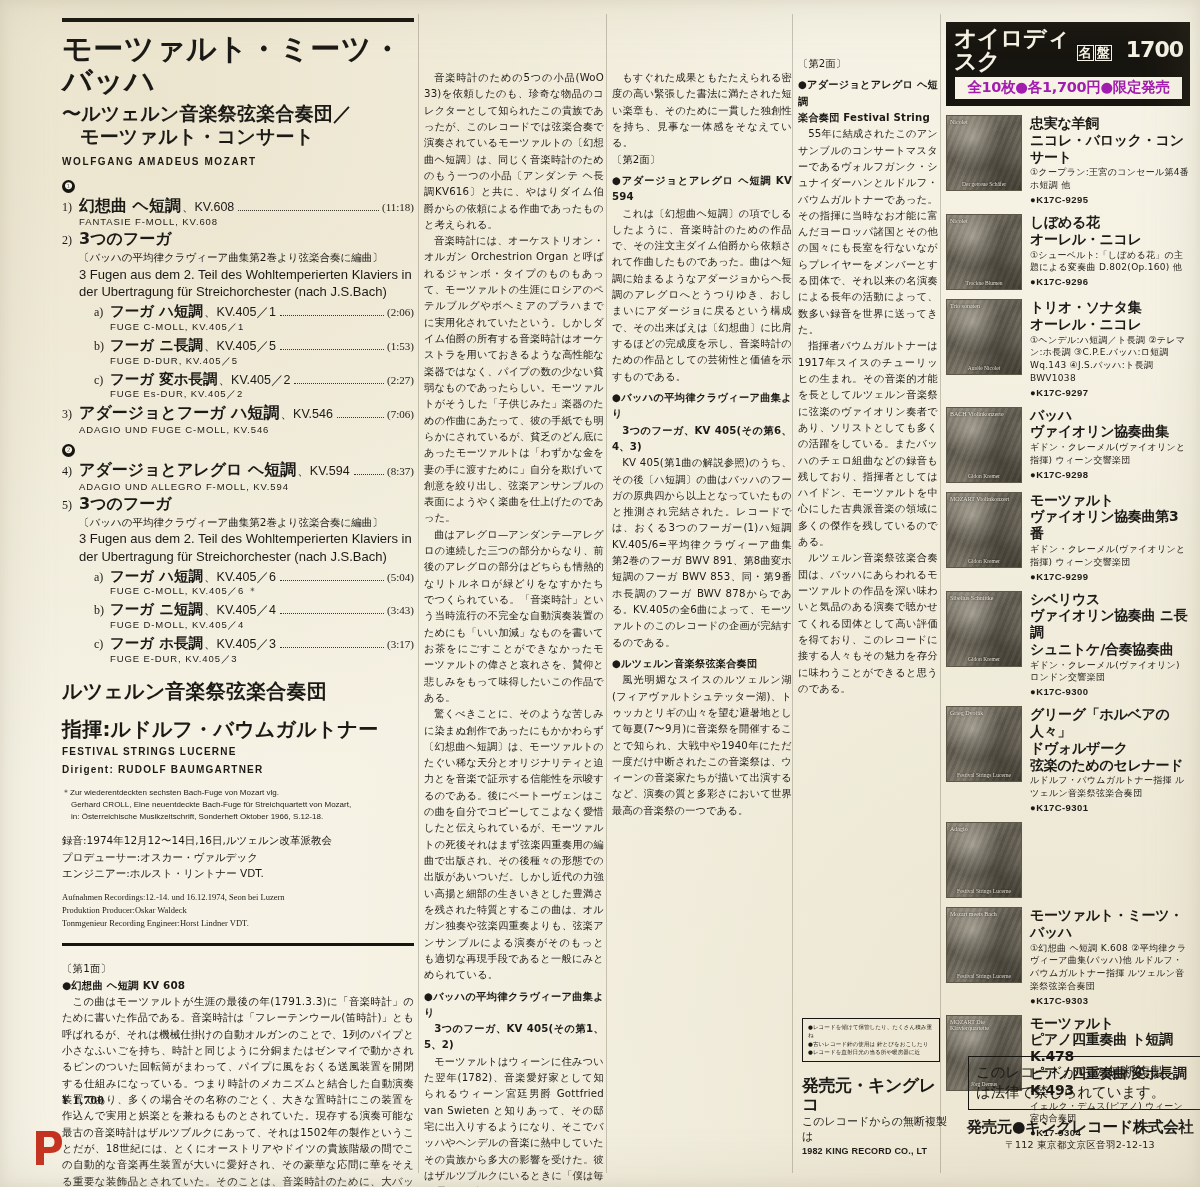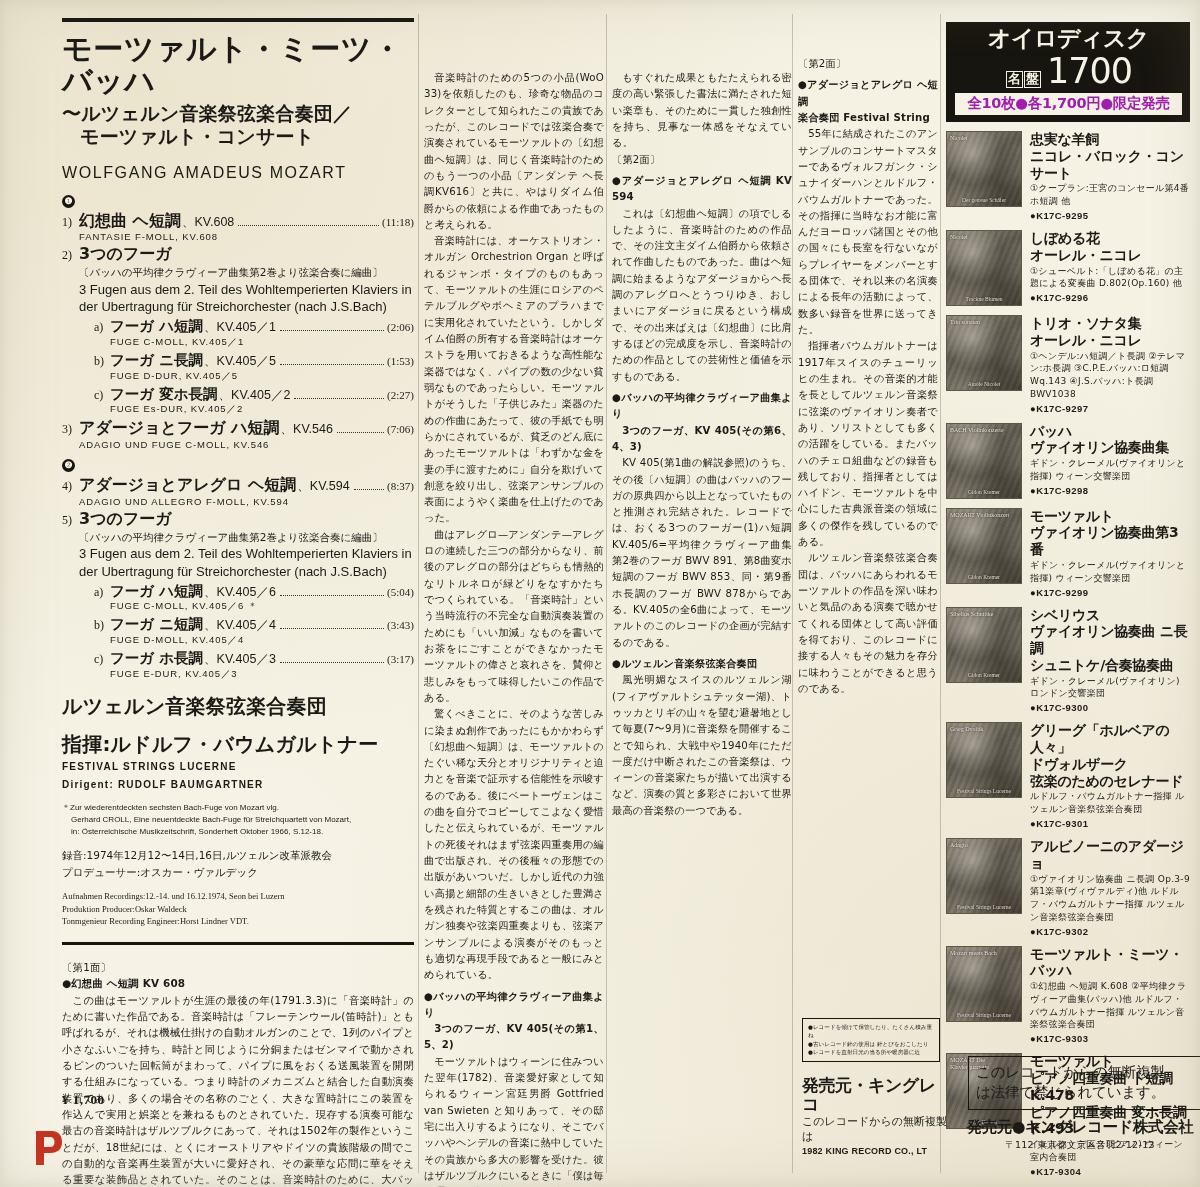--- a/index.html
+++ b/index.html
@@ -34,21 +34,21 @@
 
   
   .rule-thick{height:4px;background:#17150f;margin-bottom:11px;}
   .rule-med{height:3px;background:#17150f;}
   h1.main-title{
     font-family:"DejaVu Sans","Liberation Sans",sans-serif;
     font-size:30px;font-weight:700;letter-spacing:.5px;
     margin:0 0 4px 0;line-height:1.08;}
   .sub-title{font-size:19px;font-weight:700;line-height:1.18;margin:0 0 1px 0;letter-spacing:.2px;}
   .sub-title2{font-size:19px;font-weight:700;line-height:1.18;margin:0 0 3px 18px;letter-spacing:.2px;}
-  .romaji{font-size:16px;font-weight:400;letter-spacing:1.6px;margin:16px 0 6px 0;
+  .romaji{font-size:10px;font-weight:700;letter-spacing:1.6px;margin:8px 0 6px 0;
     font-family:"Liberation Sans",sans-serif;}
 
   .side-num{display:inline-block;width:13px;height:13px;border-radius:50%;
     background:#17150f;color:#f6f3e6;font-size:9px;line-height:13px;
     text-align:center;font-weight:700;font-family:"Liberation Sans",sans-serif;
     margin:7px 0 3px 0;}
 
   .track{margin:0 0 2px 0;}
   .trk-line{display:flex;align-items:baseline;font-size:16px;font-weight:700;line-height:1.3;}
   .trk-no{font-size:12px;font-weight:400;width:17px;flex:none;
@@ -87,25 +87,25 @@
   .prose p.noind{text-indent:0;}
   .prose p.hd{text-indent:0;font-weight:700;margin-top:5px;}
   .prose p.hd2{text-indent:1em;font-weight:700;}
 
   .col-b .prose,.col-c .prose{font-size:10.2px;line-height:1.6;}
   .col-d .prose{font-size:10.2px;line-height:1.6;}
 
   
   .cat-header{border:2.5px solid #17150f;background:#17150f;color:#f6f3e6;
     padding:3px 5px 4px 6px;}
-  .cat-title{display:flex;align-items:center;justify-content:center;gap:4px;flex-direction:column;}
+  .cat-title{display:flex;align-items:center;justify-content:center;gap:4px;}
   .cat-title-main{font-size:23px;font-weight:700;letter-spacing:-.5px;line-height:1;}
   .cat-badge{display:inline-block;border:1.5px solid #f6f3e6;font-size:13px;font-weight:700;
     padding:0 1px;line-height:1.15;margin-left:1px;}
-  .cat-num{font-size:35px;font-weight:400;line-height:1;letter-spacing:-1px;margin-left:6px;}
+  .cat-num{font-size:22px;font-weight:700;line-height:1;letter-spacing:-1px;margin-left:14px;}
   .cat-sub{margin-top:3px;background:#f6f3e6;color:#a21caf;border:1.5px solid #17150f;
     text-align:center;font-size:14.5px;font-weight:700;padding:1px 0 2px 0;letter-spacing:-.3px;}
 
   .cat-item{display:flex;gap:8px;margin-top:9px;}
   .thumb{width:74px;height:74px;flex:none;position:relative;overflow:hidden;
     border:1px solid #5e5848;
     background:linear-gradient(150deg,#8d8779 0%,#5d584c 40%,#7e786a 70%,#4a4539 100%);}
   .thumb .tx{position:absolute;inset:0;
     background:
       radial-gradient(ellipse at 35% 30%, rgba(235,230,215,.45) 0%, rgba(0,0,0,0) 42%),
@@ -290,20 +290,21 @@
 
     <div class="footnote">
       <span>＊Zur wiederentdeckten sechsten Bach-Fuge von Mozart vlg.</span>
       <span class="fn-ind">Gerhard CROLL, Eine neuentdeckte Bach-Fuge für Streichquartett von Mozart,</span>
       <span class="fn-ind">in: Österreichische Musikzeitschrift, Sonderheft Oktober 1966, S.12-18.</span>
     </div>
 
     <div class="rec-ja">
       <div>録音:1974年12月12〜14日,16日,ルツェルン改革派教会</div>
       <div>プロデューサー:オスカー・ヴァルデック</div>
+      <div>エンジニアー:ホルスト・リントナー VDT.</div>
     </div>
 
     <div class="rec-de">
       <div>Aufnahmen Recordings:12.-14. und 16.12.1974, Seon bei Luzern</div>
       <div>Produktion Producer:Oskar Waldeck</div>
       <div>Tonmgenieur Recording Engineer:Horst Lindner VDT.</div>
     </div>
 
     <div class="rule-med" style="margin-top:14px;"></div>
 
@@ -473,25 +474,20 @@
             <div class="cat-desc">ルドルフ・バウムガルトナー指揮 ルツェルン音楽祭弦楽合奏団</div>
             <div class="cat-no">●K17C-9301</div>
           </div>
         </div>
         <div class="cat-item">
           <div class="thumb">
             <div class="tx"></div>
             <div class="cap">Adagio</div>
             <div class="cap-b">Festival Strings Lucerne</div>
           </div>
-          <div class="cat-info">
-            <div class="cat-n1">アルビノーニのアダージョ</div>
-            <div class="cat-desc">①ヴァイオリン協奏曲 ニ長調 Op.3-9 第1楽章(ヴィヴァルディ)他 ルドルフ・バウムガルトナー指揮 ルツェルン音楽祭弦楽合奏団</div>
-            <div class="cat-no">●K17C-9302</div>
-          </div>
         </div>
         <div class="cat-item">
           <div class="thumb">
             <div class="tx"></div>
             <div class="cap">Mozart meets Bach</div>
             <div class="cap-b">Festival Strings Lucerne</div>
           </div>
           <div class="cat-info">
             <div class="cat-n1">モーツァルト・ミーツ・バッハ</div>
             <div class="cat-desc">①幻想曲 ヘ短調 K.608 ②平均律クラヴィーア曲集(バッハ)他 ルドルフ・バウムガルトナー指揮 ルツェルン音楽祭弦楽合奏団</div>

